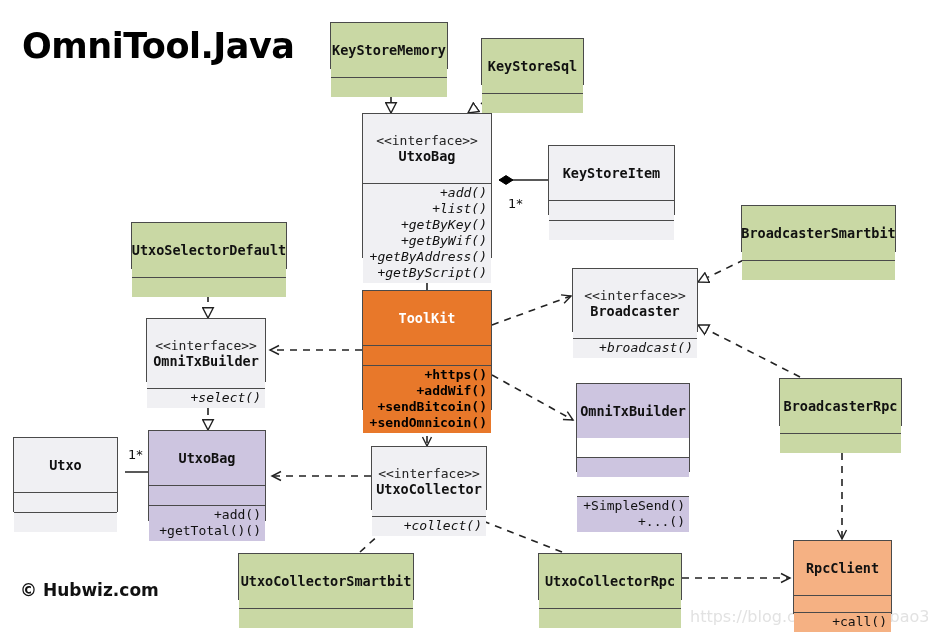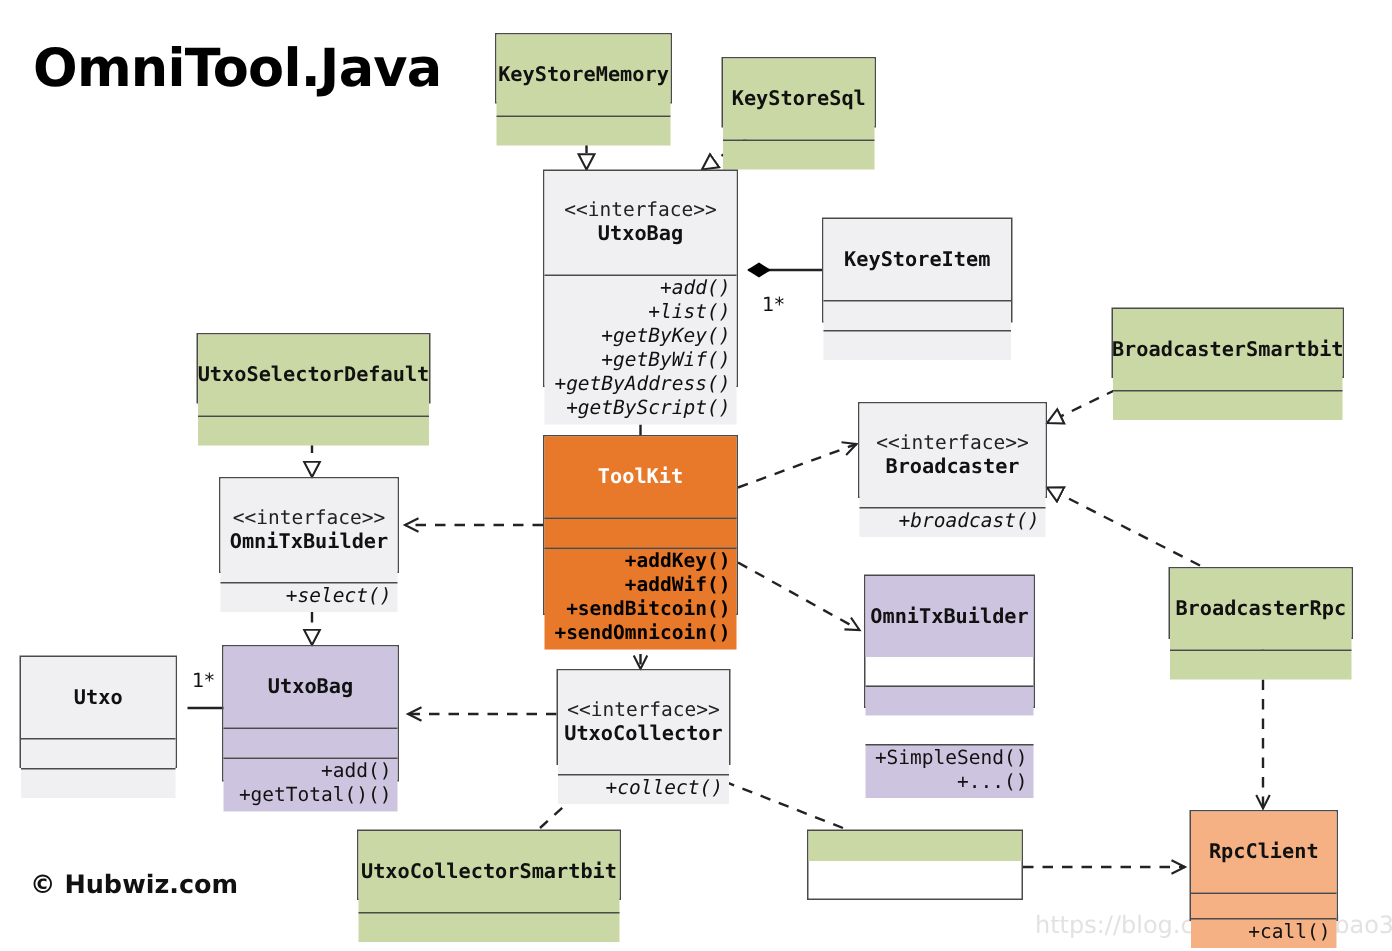--- a/index.html
+++ b/index.html
@@ -207,21 +207,21 @@
       <div class="op">+getTotal()()</div>
     </div>
   </div>
 
   <div class="node fill-orange" style="left:362px;top:290px;width:130px;height:120px;">
     <div class="cmp head">
       <div class="cname">ToolKit</div>
     </div>
     <div class="cmp empty"></div>
     <div class="cmp ops">
-      <div class="op">+addKey()</div>
+      <div class="op">+https()</div>
       <div class="op">+addWif()</div>
       <div class="op">+sendBitcoin()</div>
       <div class="op">+sendOmnicoin()</div>
     </div>
   </div>
 
   <div class="node fill-grey" style="left:572px;top:268px;width:126px;height:64px;">
     <div class="cmp head">
       <div class="stereo">&lt;&lt;interface&gt;&gt;</div>
       <div class="cname">Broadcaster</div>
@@ -267,20 +267,23 @@
   </div>
 
   <div class="node fill-green" style="left:238px;top:553px;width:176px;height:47px;">
     <div class="cmp head">
       <div class="cname">UtxoCollectorSmartbit</div>
     </div>
     <div class="cmp empty"></div>
   </div>
 
   <div class="node fill-green" style="left:538px;top:553px;width:144px;height:47px;">
+    <div class="cmp head">
+      <div class="cname">UtxoCollectorRpc</div>
+    </div>
     <div class="cmp empty"></div>
   </div>
 
   <div class="node fill-lorange" style="left:793px;top:540px;width:99px;height:74px;">
     <div class="cmp head">
       <div class="cname">RpcClient</div>
     </div>
     <div class="cmp empty" style="min-height:17px;"></div>
     <div class="cmp ops">
       <div class="op">+call()</div>

